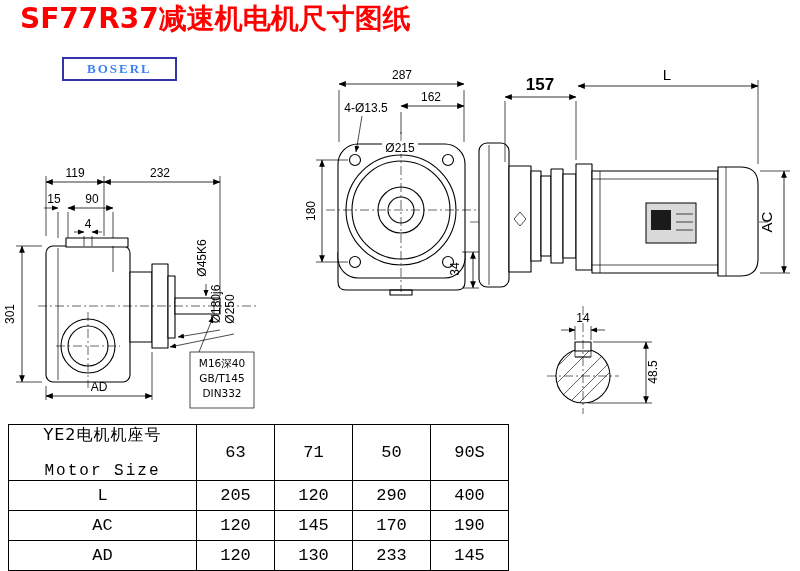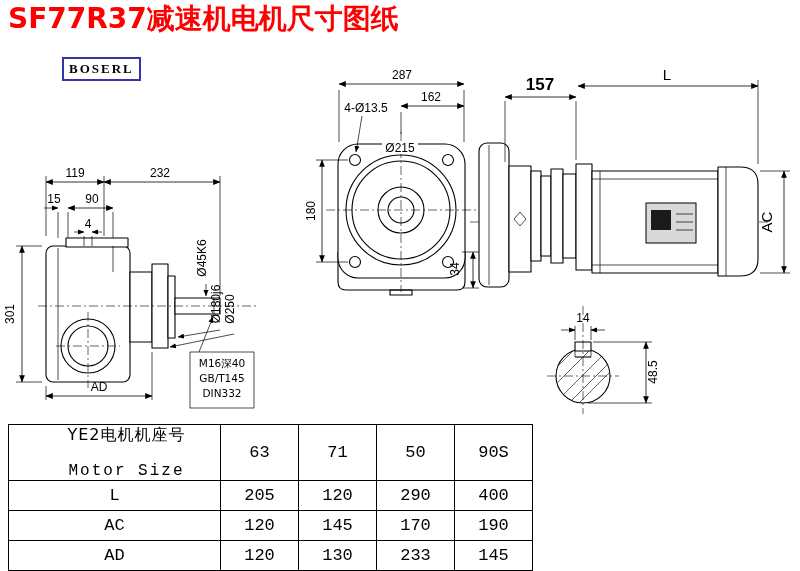--- a/index.html
+++ b/index.html
@@ -1,40 +1,40 @@
 <!DOCTYPE html>
 <html><head>
 <meta charset="utf-8">
 <style>
   html,body{margin:0;padding:0;background:#fff;}
   #page{position:relative;width:800px;height:571px;background:#fff;overflow:hidden;
         font-family:"Liberation Sans",sans-serif;}
-  #title{position:absolute;left:8px;top:0px;margin:0;font:bold 28px "DejaVu Sans",sans-serif;
+  #title{position:absolute;left:20px;top:0px;margin:0;font:bold 28px "DejaVu Sans",sans-serif;
          color:#ff0000;letter-spacing:0px;white-space:nowrap;}
-  #brand{position:absolute;left:62px;top:57px;border:2px solid #3434a8;color:#000000;
-         font:bold 13px "Liberation Serif",serif;letter-spacing:2px;padding:2px 5px;background:#fff;}
+  #brand{position:absolute;left:62px;top:57px;border:2px solid #3434a8;color:#3b82f6;
+         font:bold 13px "Liberation Serif",serif;letter-spacing:2px;padding:2px 23px;background:#fff;}
   #drawing{position:absolute;left:0;top:0;}
 
   
   .ol   {stroke:#000;stroke-width:1.1;fill:none;stroke-linejoin:round;}
   .olw  {stroke:#000;stroke-width:1.1;fill:#fff;stroke-linejoin:round;}
   .thin {stroke:#000;stroke-width:0.7;fill:none;}
   .dim  {stroke:#000;stroke-width:0.8;fill:none;}
   .cl   {stroke:#000;stroke-width:0.6;stroke-dasharray:9 3 2 3;fill:none;}
   .hatch{stroke:#000;stroke-width:0.6;}
   text.d   {font:12px "Liberation Sans",sans-serif;fill:#000;text-anchor:middle;}
   text.s   {font:10.5px "DejaVu Sans",sans-serif;fill:#000;text-anchor:middle;}
   text.big {font:bold 17px "Liberation Sans",sans-serif;fill:#000;text-anchor:middle;}
   text.L   {font:15px "Liberation Sans",sans-serif;fill:#000;text-anchor:middle;}
 
   
   #spec{position:absolute;left:8px;top:424px;border-collapse:collapse;table-layout:fixed;width:496px;}
   #spec td{border:1px solid #000;text-align:center;vertical-align:middle;padding:0;
            font:17px "Liberation Mono",monospace;height:29px;background:#fff;}
-  #spec td.hcell{width:187px;height:53px;padding-left:24px;}
+  #spec td.hcell{width:187px;height:53px;}
   #spec td.c{width:77px;margin-top:24px;}
   .hcn{font:16px "DejaVu Sans",sans-serif;letter-spacing:1px;}
   .hen{font:16px "Liberation Mono",monospace;letter-spacing:2px;margin-top:16px;}
 </style>
 </head>
 <body>
 
 <div id="page">
 
   <h1 id="title">SF77R37减速机电机尺寸图纸</h1>

